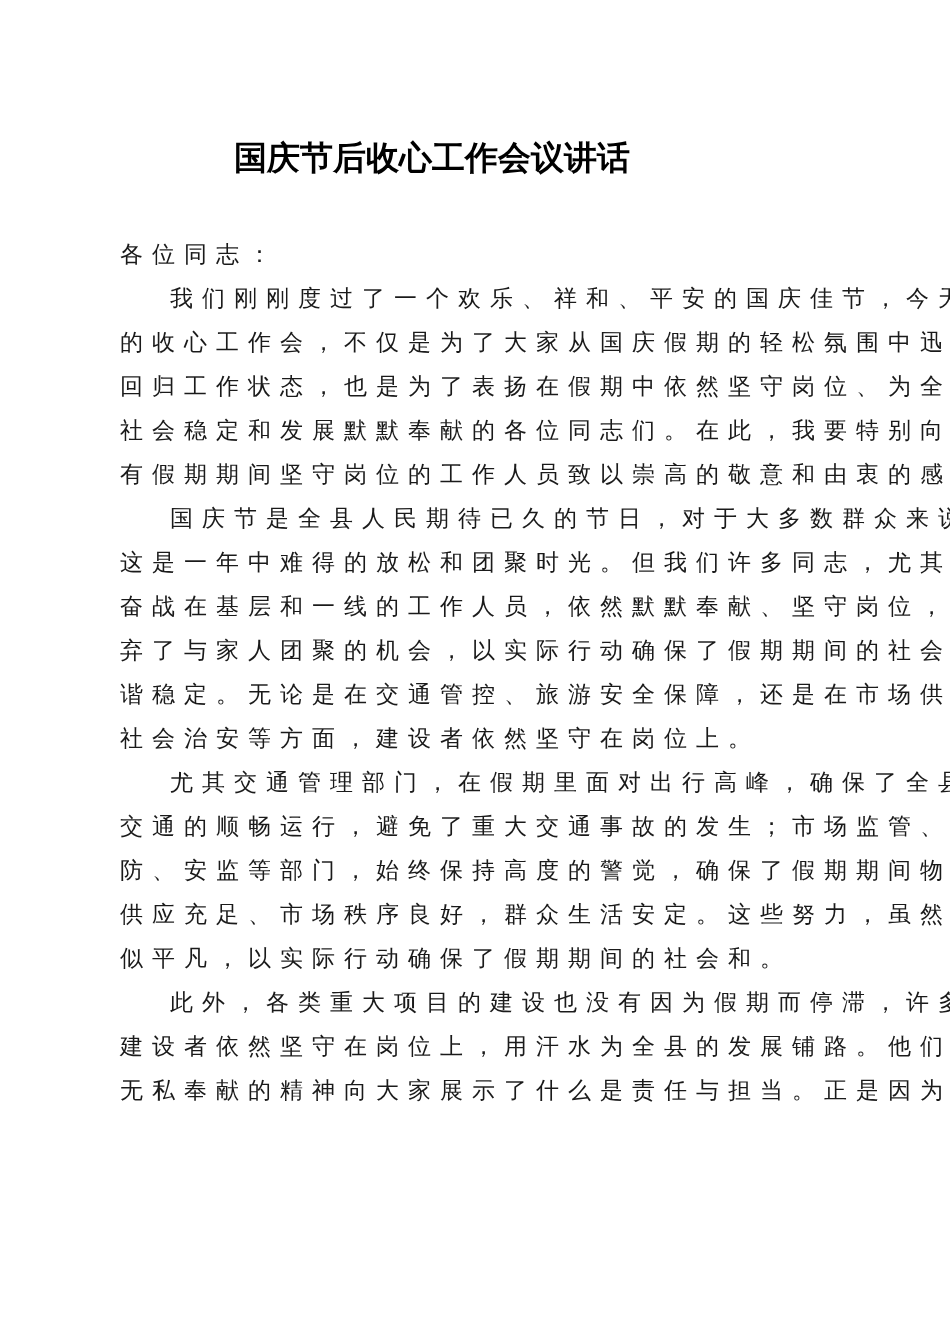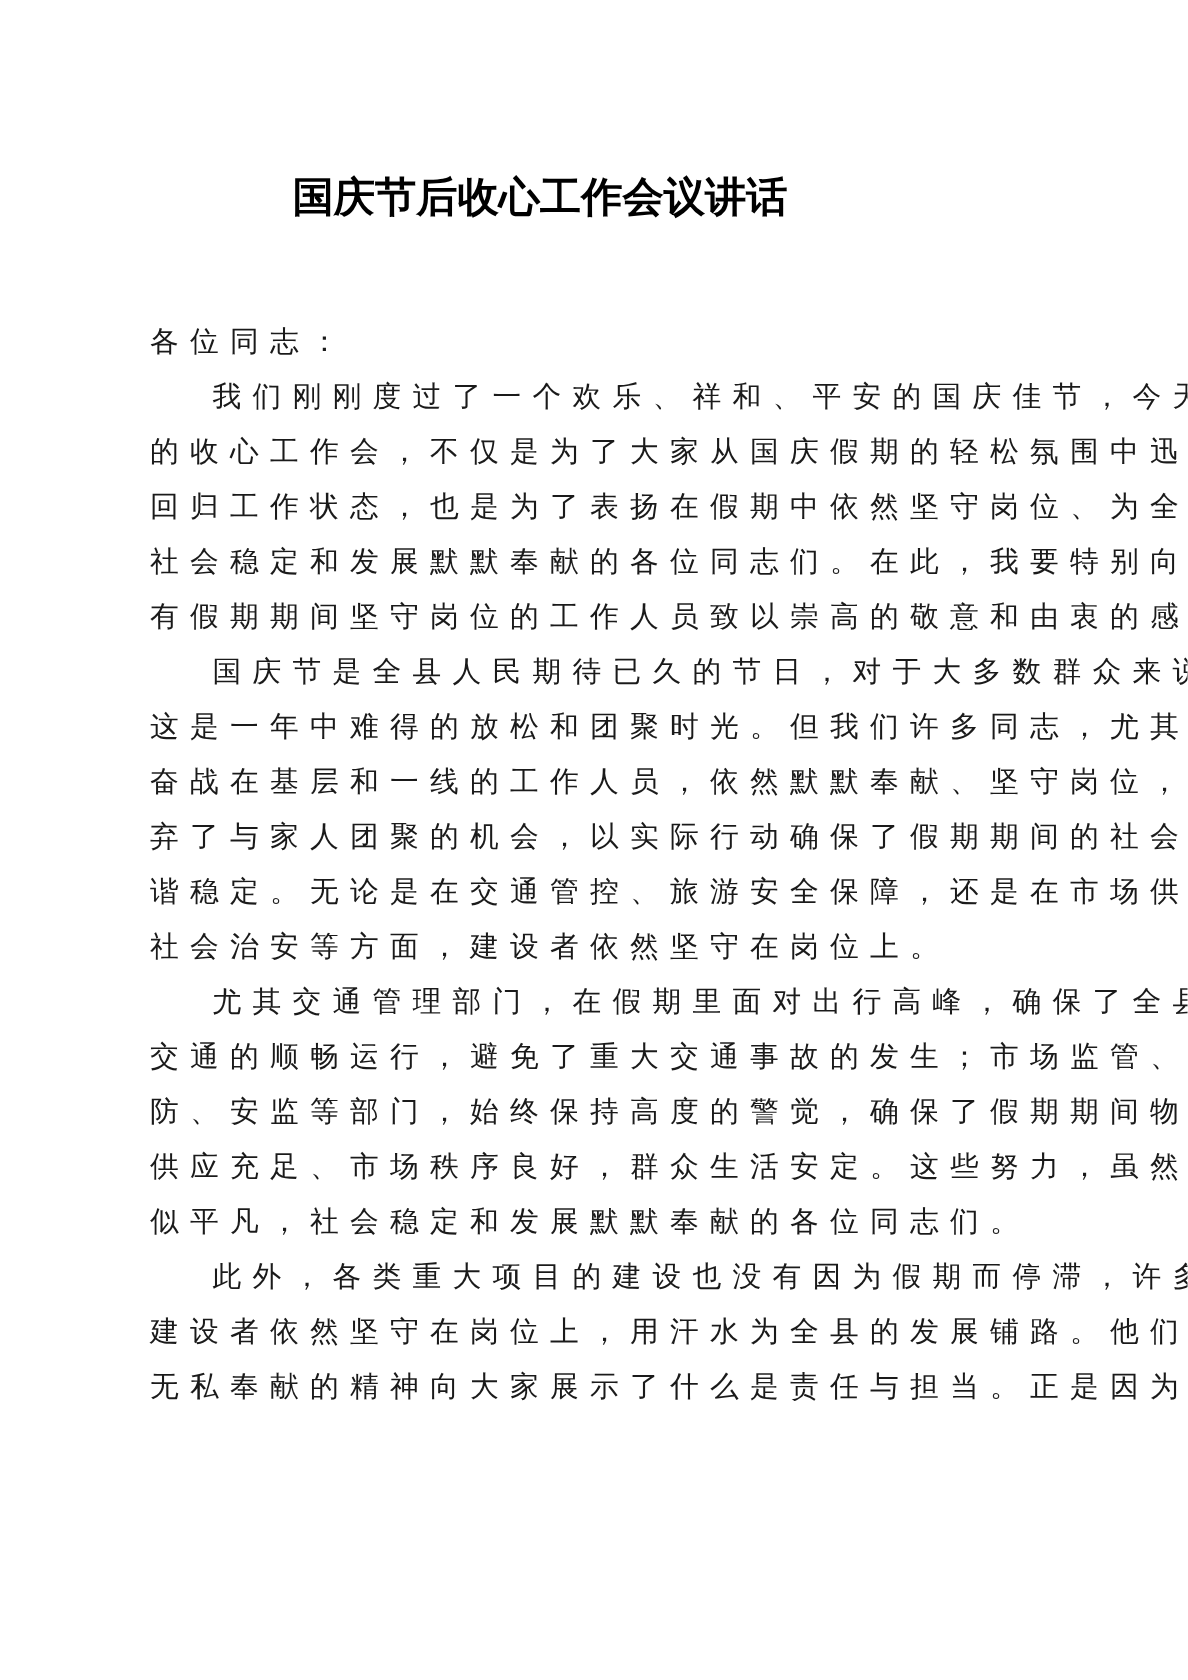--- a/index.html
+++ b/index.html
@@ -30,21 +30,21 @@
       text-align: center;
       font-size: 33px;
       font-weight: bold;
       letter-spacing: 0px;
       line-height: 44px;
       color: #000000;
     }
     .body-text {
       position: absolute;
       left: 120px;
-      top: 252px;
+      top: 232px;
       width: 710px;
       font-size: 23px;
       line-height: 44px;
       letter-spacing: 9px;
       color: #1a1a1a;
     }
     .salutation {
       margin: 0;
       white-space: nowrap;
     }
@@ -80,21 +80,21 @@
       <span class="line">弃了与家人团聚的机会，以实际行动确保了假期期间的社会和</span>
       <span class="line">谐稳定。无论是在交通管控、旅游安全保障，还是在市场供应、</span>
       <span class="line">社会治安等方面，建设者依然坚守在岗位上。</span>
     </div>
 
     <div class="para-block">
       <span class="line first">尤其交通管理部门，在假期里面对出行高峰，确保了全县</span>
       <span class="line">交通的顺畅运行，避免了重大交通事故的发生；市场监管、消</span>
       <span class="line">防、安监等部门，始终保持高度的警觉，确保了假期期间物资</span>
       <span class="line">供应充足、市场秩序良好，群众生活安定。这些努力，虽然看</span>
-      <span class="line">似平凡，社会稳定和发展默默奉献的各位同志们。</span>
+      <span class="line">似平凡，以实际行动确保了假期期间的社会和。</span>
     </div>
 
     <div class="para-block">
       <span class="line first">此外，各类重大项目的建设也没有因为假期而停滞，许多</span>
       <span class="line">建设者依然坚守在岗位上，用汗水为全县的发展铺路。他们用</span>
       <span class="line">无私奉献的精神向大家展示了什么是责任与担当。正是因为有</span>
     </div>
   </div>
 </div>
 

